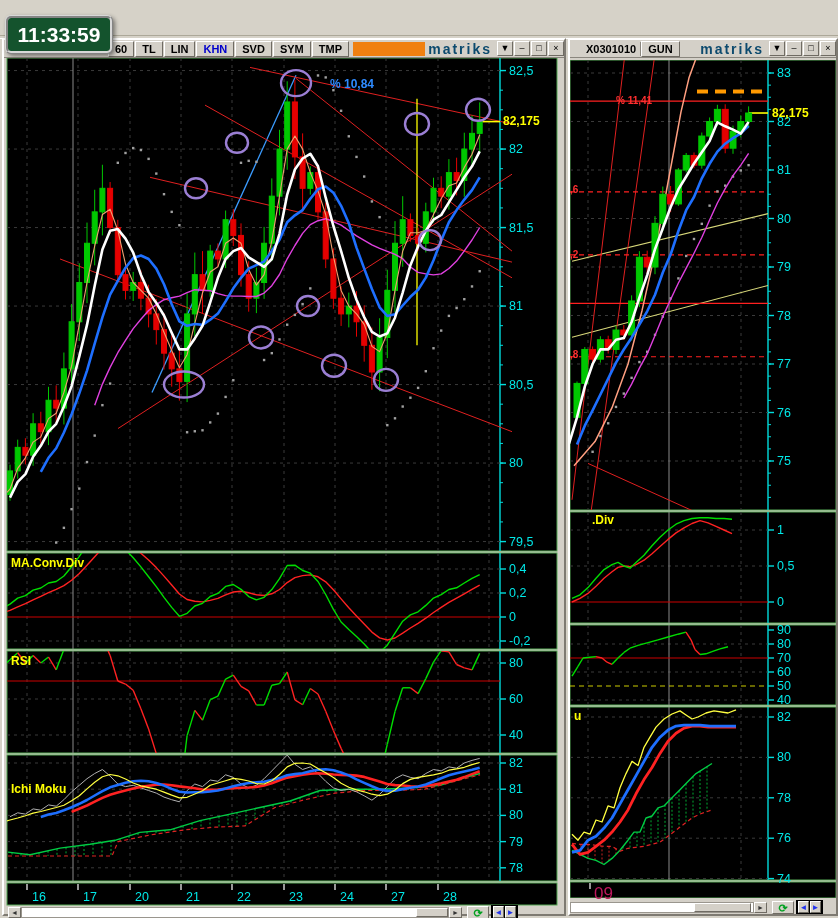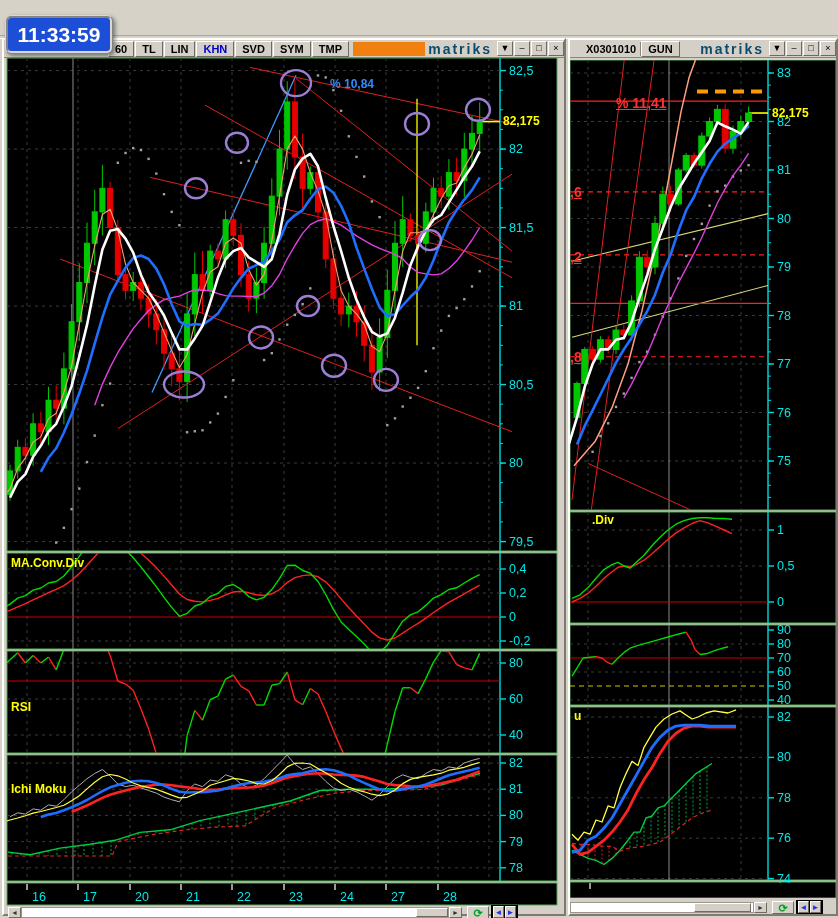--- a/index.html
+++ b/index.html
@@ -9,32 +9,32 @@
   #winL{left:2px;top:38px;width:564px;height:878px;}
   #winR{left:568px;top:38px;width:270px;height:878px;}
   .titlebar{position:absolute;left:0;top:0;right:0;height:18px;background:#d4d0c8;border-bottom:1px solid #8a867e;display:flex;align-items:center;box-sizing:border-box;padding-left:12px;}
   .tbtn{display:inline-block;height:14px;line-height:14px;padding:0 6px;margin-right:1px;font-size:11px;font-weight:bold;color:#000;background:#d4d0c8;border:1px solid;border-color:#fff #6f6b63 #6f6b63 #fff;white-space:nowrap;}
   .tbtn.blue{color:#0000cc;}
   .orange-strip{flex:1;height:14px;background:#f08010;margin:0 3px;}
   .logo{font-size:14px;font-weight:bold;color:#0c4a6e;letter-spacing:2px;margin-right:4px;}
   .winctl{display:inline-block;width:14px;height:13px;line-height:12px;text-align:center;font-size:9px;color:#000;background:#d4d0c8;border:1px solid;border-color:#fff #6f6b63 #6f6b63 #fff;margin-left:1px;}
   .chart-svg{position:absolute;}
   .flabel{position:absolute;font-size:12px;font-weight:bold;color:#ffff00;z-index:5;}
-  .cyanlab{position:absolute;font-size:12px;color:#000000;z-index:5;font-style:italic;}
+  .cyanlab{position:absolute;font-size:17px;color:#be185d;z-index:5;}
   .yellowpx{position:absolute;font-size:12px;font-weight:bold;color:#ffff00;z-index:6;}
-  .redlab{position:absolute;font-size:14px;font-weight:bold;color:#ff3030;z-index:6;text-decoration:underline;}
+  .redlab{position:absolute;font-size:10px;font-weight:bold;color:#ff3030;z-index:6;}
   .bluelab{position:absolute;font-size:12px;font-weight:bold;color:#2e8bff;z-index:6;margin-left:16px;}
   .scrollrow{position:absolute;display:flex;align-items:center;z-index:4;}
   .sbtn{width:13px;height:11px;line-height:10px;text-align:center;font-size:7px;color:#333;background:#d4d0c8;border:1px solid;border-color:#fff #6f6b63 #6f6b63 #fff;box-sizing:border-box;}
   .track{position:relative;height:11px;background:#fff;border:1px solid #9a968e;box-sizing:border-box;}
   .thumb{position:absolute;top:0;height:9px;background:#d4d0c8;border:1px solid;border-color:#fff #6f6b63 #6f6b63 #fff;box-sizing:border-box;}
   .refreshbtn{width:22px;height:13px;line-height:12px;text-align:center;font-size:11px;font-weight:bold;color:#00a020;background:#d4d0c8;border:1px solid;border-color:#fff #6f6b63 #6f6b63 #fff;margin-left:5px;box-sizing:border-box;}
   .jumpbtn{width:11px;height:12px;line-height:11px;text-align:center;font-size:8px;color:#2233ee;background:#d4d0c8;border:1px solid;border-color:#fff #6f6b63 #6f6b63 #fff;box-sizing:border-box;}
   .darkstrip{display:flex;gap:1px;background:#000;padding:1px 2px;margin-left:2px;}
-  #clock{position:absolute;left:5px;top:15px;width:102px;height:33px;background:#1d4ed8;border:3px ridge #d8d8d8;border-radius:6px;box-shadow:2px 2px 4px rgba(0,0,0,.45);color:#fff;font-size:21px;font-weight:bold;text-align:center;line-height:33px;z-index:20;font-family:"Liberation Sans",sans-serif;}
+  #clock{position:absolute;left:5px;top:15px;width:102px;height:33px;background:#14532d;border:3px ridge #d8d8d8;border-radius:6px;box-shadow:2px 2px 4px rgba(0,0,0,.45);color:#fff;font-size:21px;font-weight:bold;text-align:center;line-height:33px;z-index:20;font-family:"Liberation Sans",sans-serif;}
   .rtitle-code{font-size:11px;font-weight:bold;color:#000;padding:0 4px;border-right:1px solid #8a867e;height:14px;line-height:14px;}
 </style>
 </head>
 <body>
 
 <div class="groove"></div>
 <div id="clock">11:33:59</div>
 
 <div id="winL" class="window">
   <div class="titlebar" style="padding-left:104px;">
@@ -574,21 +574,21 @@
       <line x1="386" y1="884" x2="386" y2="890" stroke="#ffffff" stroke-width="1.2"></line>
       <text x="391" y="901" fill="#00e8e8" font-size="12.5" font-family="Liberation Sans, sans-serif" text-anchor="start">27</text>
       <line x1="438" y1="884" x2="438" y2="890" stroke="#ffffff" stroke-width="1.2"></line>
       <text x="443" y="901" fill="#00e8e8" font-size="12.5" font-family="Liberation Sans, sans-serif" text-anchor="start">28</text>
     </g>
   </svg>
 
 <div class="bluelab" style="left:314px;top:77px;">% 10,84</div>
 <div class="yellowpx" style="left:503px;top:114px;">82,175</div>
 <div class="flabel" style="left:11px;top:556px;">MA.Conv.Div</div>
-<div class="flabel" style="left:11px;top:654px;margin-top:46px;">RSI</div>
+<div class="flabel" style="left:11px;top:654px;">RSI</div>
 <div class="flabel" style="left:11px;top:782px;">Ichi Moku</div>
 
 <div class="scrollrow" style="left:8px;top:905px;width:552px;">
   <span class="sbtn">◄</span>
   <span class="track" style="width:428px;">
     <span class="thumb" style="left:394px;width:32px;"></span>
   </span>
   <span class="sbtn">►</span>
   <span class="refreshbtn">⟳</span>
   <span class="darkstrip">

